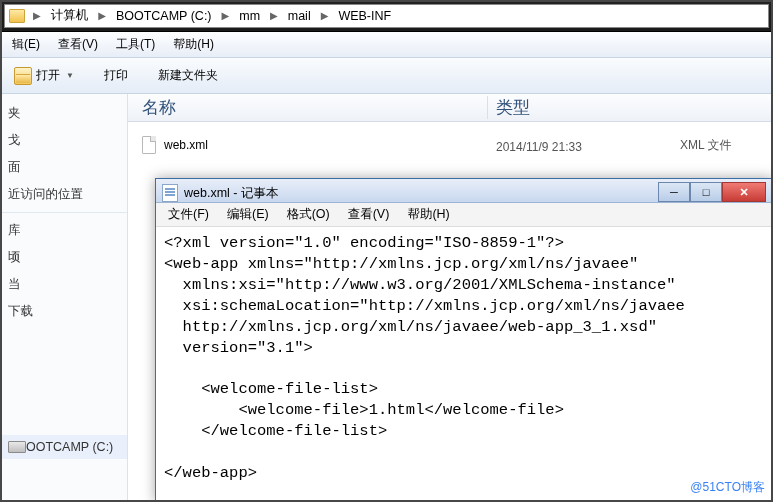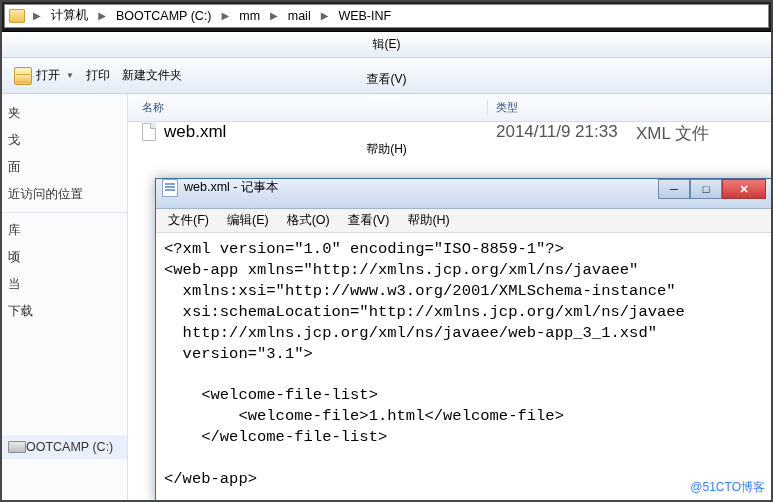--- a/index.html
+++ b/index.html
@@ -3,47 +3,47 @@
 <meta charset="utf-8">
 <style>
 * { margin:0; padding:0; box-sizing:border-box; font-family:"Microsoft YaHei",Tahoma,Arial,sans-serif; }
 body { width:773px; height:502px; background:#fff; font-size:12px; color:#000; overflow:hidden; position:relative;}
 .addr { height:32px; background:linear-gradient(#232323,#1a1a1a); display:flex; align-items:center; padding:0 4px; border-bottom:1px solid #000;}
 .addr-inner { flex:1; height:24px; background:#fff; border:1px solid #888; display:flex; align-items:center; padding:0 4px;}
 .crumb { display:flex; align-items:center; gap:2px; font-size:12.5px; color:#000;}
 .crumb span { padding:2px 4px;}
 .crumb .sep { color:#666; font-size:10px;}
 .folder-ico { width:16px; height:14px; background:linear-gradient(#ffe9a6,#f0c24d); border:1px solid #caa33b; border-radius:1px; display:inline-block; margin-right:4px;}
-.menubar { height:26px; background:linear-gradient(#fdfeff,#e8eef7); border-bottom:1px solid #c8d3e3; display:flex; align-items:center; padding:0 4px; gap:10px;flex-direction:column;}
+.menubar { height:26px; background:linear-gradient(#fdfeff,#e8eef7); border-bottom:1px solid #c8d3e3; display:flex; align-items:center; padding:0 4px; gap:2px;}
 .menubar span { padding:4px 8px;}
-.toolbar { height:36px; background:linear-gradient(#fafcfe,#e4ecf7); border-bottom:1px solid #c8d3e3; display:flex; align-items:center; padding:0 8px; }
+.toolbar { height:36px; background:linear-gradient(#fafcfe,#e4ecf7); border-bottom:1px solid #c8d3e3; display:flex; align-items:center; padding:0 8px; gap:18px;}
 .tbtn { display:flex; align-items:center; gap:4px; padding:4px 6px;}
 .tbtn .ico { width:18px; height:18px;}
 .ico-open { background:linear-gradient(#fff3c9,#f3c95d); border:1px solid #c79a2f; border-radius:2px; position:relative;}
 .ico-open:after{content:"";position:absolute;left:1px;right:1px;bottom:1px;height:8px;background:linear-gradient(#ffe9a6,#e9b84a);border-top:1px solid #d6a93e;}
 .drop { font-size:8px; color:#555; margin-left:2px;}
 .main { display:flex; height:calc(100% - 94px);}
 .side { width:128px; border-right:1px solid #d9e2ef; background:#fafbfd; padding:6px 0;}
 .side div { padding:5px 8px; font-size:12.5px; color:#333; white-space:nowrap; overflow:hidden;}
 .side .sep { height:1px; background:#e2e8f1; margin:4px 0; padding:0;}
 .side .drive { display:flex; align-items:center; background:#e9f0fb;}
 .drv-ico { width:18px; height:12px; background:linear-gradient(#e9e9e9,#bfbfbf); border:1px solid #8b8b8b; border-radius:1px;}
 .content { flex:1; position:relative;}
-.cols { height:28px; background:linear-gradient(#fdfdfe,#eef2f8); border-bottom:1px solid #d4dce8; display:flex; align-items:center; font-size:11px; color:#31527a;}
+.cols { height:28px; background:linear-gradient(#fdfdfe,#eef2f8); border-bottom:1px solid #d4dce8; display:flex; align-items:center; font-size:17px; color:#31527a;}
 .col-n{width:360px;padding-left:14px;border-right:1px solid #d8e0ec;}
 .col-d{width:140px;padding-left:8px;border-right:1px solid #d8e0ec;}
 .col-t{flex:1;padding-left:8px;}
-.row { height:32px; display:flex; align-items:flex-start; font-size:17px;}
+.row { height:32px; display:flex; align-items:flex-end; font-size:12px;}
 .row .c1{width:360px;padding-left:14px;display:flex;align-items:center;gap:8px;}
 .row .c2{width:140px;padding-left:8px;color:#555;}
-.row .c3{flex:1;padding-left:8px;color:#555;}
+.row .c3{flex:1;padding-left:8px;color:#555;margin-left:44px;}
 .file-ico{width:14px;height:18px;background:#fff;border:1px solid #b8b8b8;border-radius:1px;position:relative;}
 .file-ico:before{content:"";position:absolute;top:-1px;right:-1px;width:5px;height:5px;background:#e8e8e8;border-left:1px solid #b8b8b8;border-bottom:1px solid #b8b8b8;}
 .notepad { position:absolute; left:155px; top:178px; width:618px; height:324px; border:1px solid #3a6ea5; box-shadow:0 0 12px rgba(0,0,0,.35); background:#fff; display:flex; flex-direction:column;}
-.np-title { height:30px; background:linear-gradient(#e8eef9,#c9d8ef); display:flex; align-items:flex-start; padding:0 6px; border-bottom:1px solid #9bb4d6;}
+.np-title { height:24px; background:linear-gradient(#e8eef9,#c9d8ef); display:flex; align-items:flex-end; padding:0 6px; border-bottom:1px solid #9bb4d6;}
 .np-ico{width:16px;height:18px;background:#fff;border:1px solid #8aa6c9;margin-right:6px;position:relative;}
 .np-ico:after{content:"";position:absolute;left:2px;right:2px;top:3px;height:2px;background:#7fa4d4;box-shadow:0 3px 0 #7fa4d4,0 6px 0 #7fa4d4;}
 .np-title-text{flex:1;font-size:12.5px;color:#000;}
 .winbtns{display:flex;gap:0;}
 .winbtn{width:32px;height:20px;border:1px solid #6b87ac;background:linear-gradient(#dce7f5,#b9cde8);display:flex;align-items:center;justify-content:center;font-size:11px;}
 .winbtn.close{background:linear-gradient(#f07a75,#c83c36);color:#fff;border-color:#a33733;font-weight:bold;width:44px;}
 .np-menu{height:24px;background:#f4f4f4;border-bottom:1px solid #ddd;display:flex;align-items:center;padding:0 4px;gap:2px;font-size:12.5px;}
 .np-menu span{padding:18px 8px;}
 .np-body{flex:1;padding:6px 8px;font-family:SimSun,"NSimSun","Courier New",monospace;font-size:15.5px;line-height:1.35;white-space:pre;overflow:hidden;color:#000;}
 .watermark{position:absolute;right:8px;bottom:6px;font-size:12px;color:#3b82f6;}

